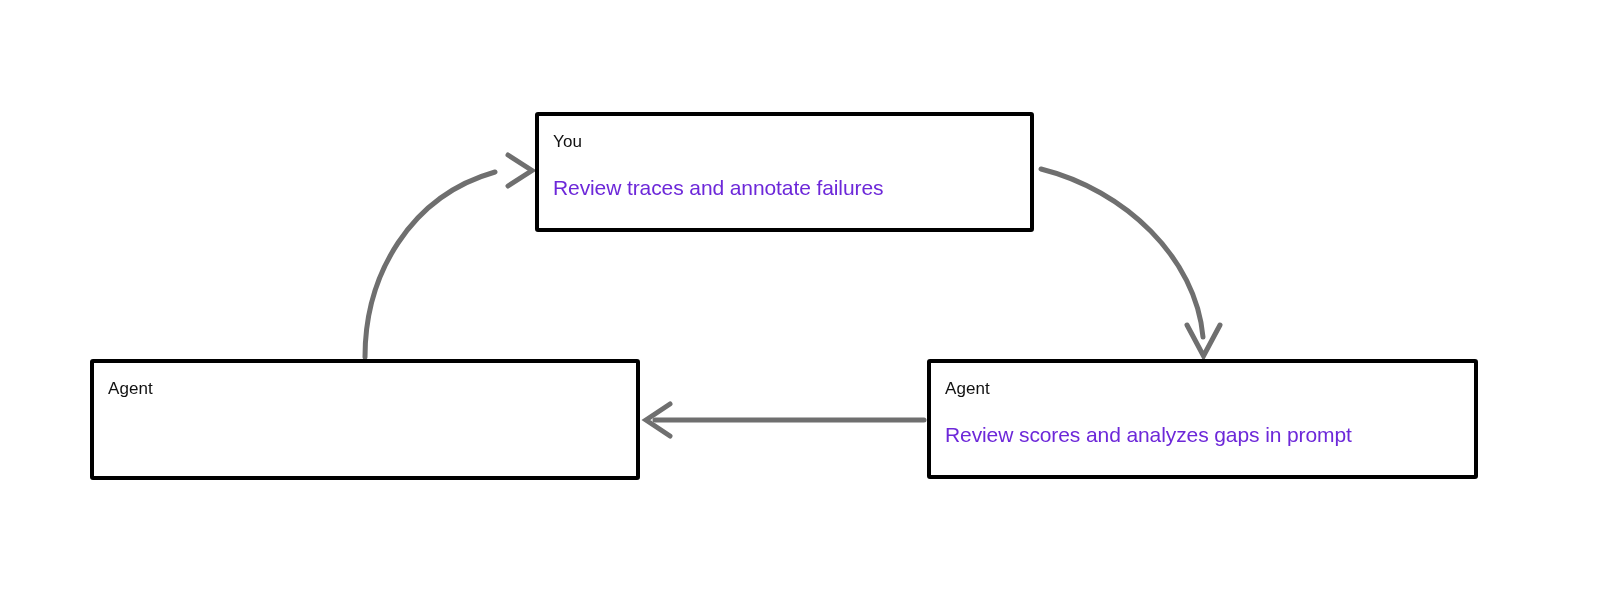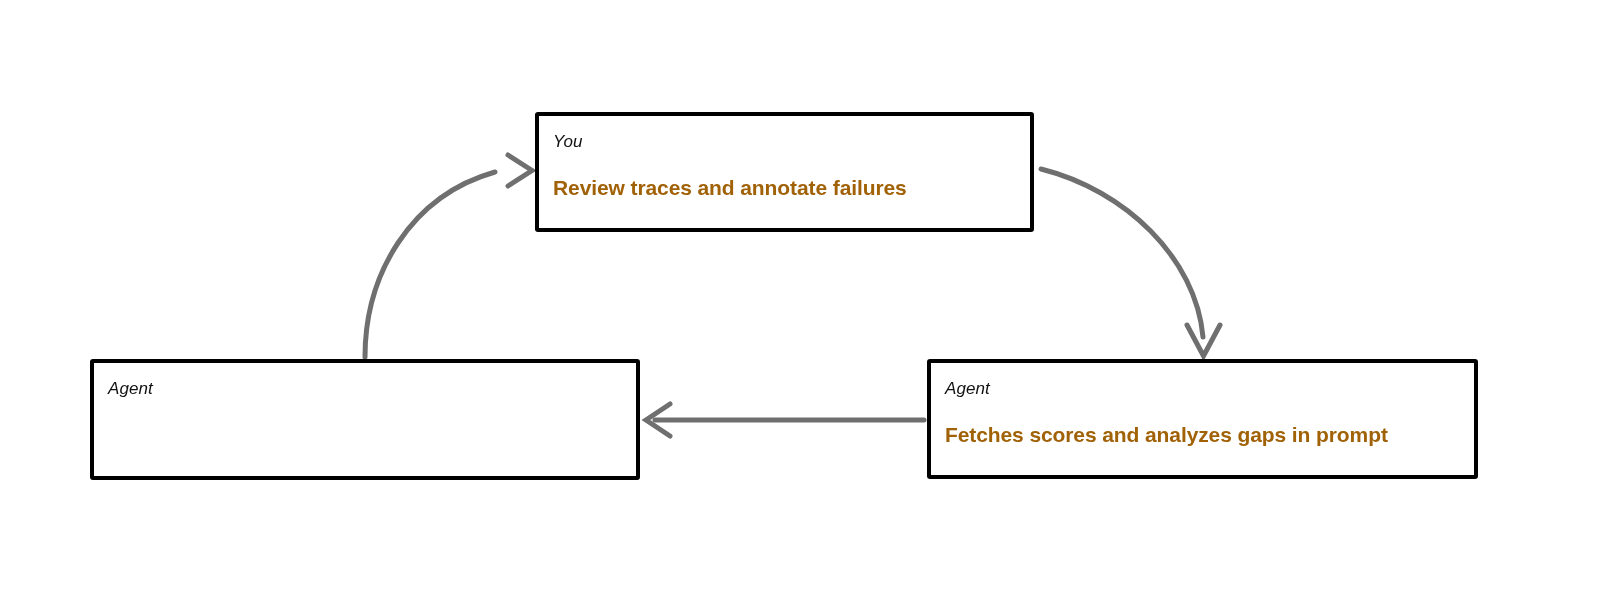--- a/index.html
+++ b/index.html
@@ -34,32 +34,31 @@
     position: absolute;
     box-sizing: border-box;
     background: #ffffff;
     border: 4px solid #000000;
     border-radius: 3px;
     display: flex;
     flex-direction: column;
     justify-content: flex-start;
   }
   .node-role {
-    font-style: italic;
     font-size: 17px;
     line-height: 20px;
     color: #111111;
     margin: 16px 16px 0 14px;
     letter-spacing: 0.1px;
   }
   .node-title {
-    font-weight: bold;
+    font-weight: normal;
     font-size: 21px;
     line-height: 25px;
-    color: #a16207;
+    color: #6d28d9;
     margin: 23px 0 0 14px;
     letter-spacing: -0.1px;
     white-space: nowrap;
   }
   #node-you {
     left: 535px;
     top: 112px;
     width: 499px;
     height: 120px;
   }
@@ -103,16 +102,16 @@
     <div class="node-role">You</div>
     <div class="node-title">Review traces and annotate failures</div>
   </div>
 
   <div class="node" id="node-updates">
     <div class="node-role">Agent</div>
   </div>
 
   <div class="node" id="node-fetches">
     <div class="node-role">Agent</div>
-    <div class="node-title">Fetches scores and analyzes gaps in prompt</div>
+    <div class="node-title">Review scores and analyzes gaps in prompt</div>
   </div>
 
 </div>
 
 </body></html>

